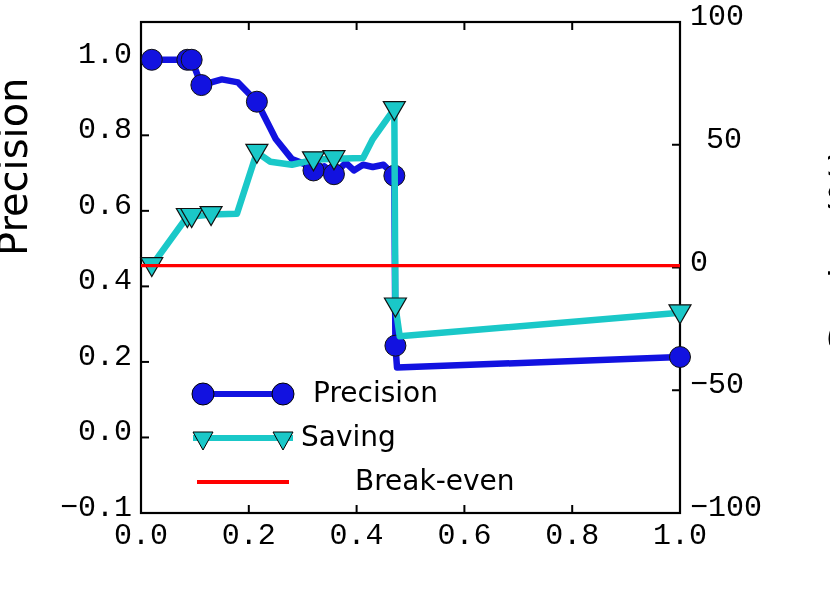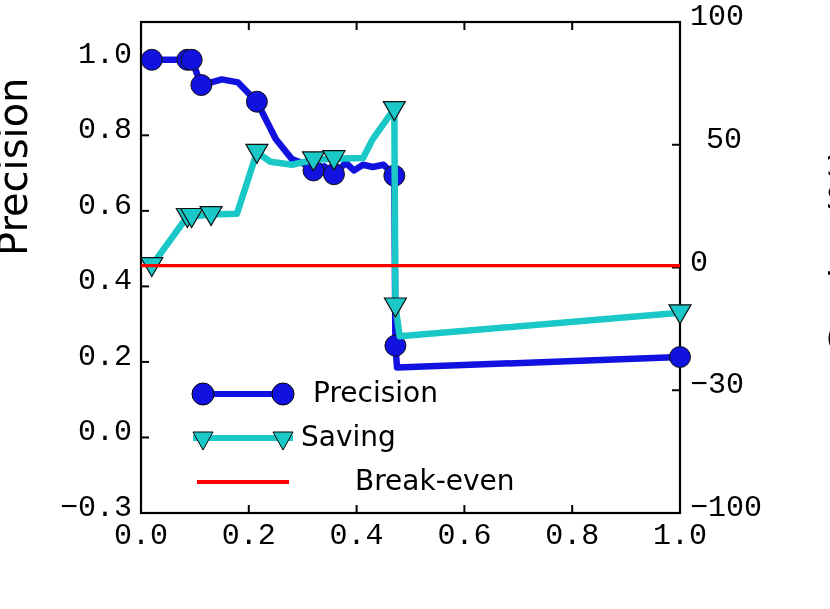--- a/index.html
+++ b/index.html
@@ -92,29 +92,29 @@
   <div class="axis-title ylab-left">Precision</div>
   <div class="axis-title ylab-right">Saving(%)</div>
 
   <div id="tick-labels">
       <div class="tick-label" style="left: 111px; top: 519px; width: 60px; text-align: center;">0.0</div>
       <div class="tick-label" style="left: 218.8px; top: 519px; width: 60px; text-align: center;">0.2</div>
       <div class="tick-label" style="left: 326.6px; top: 519px; width: 60px; text-align: center;">0.4</div>
       <div class="tick-label" style="left: 434.4px; top: 519px; width: 60px; text-align: center;">0.6</div>
       <div class="tick-label" style="left: 542.2px; top: 519px; width: 60px; text-align: center;">0.8</div>
       <div class="tick-label" style="left: 650px; top: 519px; width: 60px; text-align: center;">1.0</div>
-      <div class="tick-label" style="left: 36px; width: 96px; text-align: right; top: 491px;">−0.3</div>
+      <div class="tick-label" style="left: 36px; width: 96px; text-align: right; top: 491px;">−0.1</div>
       <div class="tick-label" style="left: 36px; width: 96px; text-align: right; top: 415.462px;">0.0</div>
       <div class="tick-label" style="left: 36px; width: 96px; text-align: right; top: 339.923px;">0.2</div>
       <div class="tick-label" style="left: 36px; width: 96px; text-align: right; top: 264.385px;">0.4</div>
       <div class="tick-label" style="left: 36px; width: 96px; text-align: right; top: 188.846px;">0.6</div>
       <div class="tick-label" style="left: 36px; width: 96px; text-align: right; top: 113.308px;">0.8</div>
       <div class="tick-label" style="left: 36px; width: 96px; text-align: right; top: 37.7692px;">1.0</div>
       <div class="tick-label" style="left: 690px; text-align: right; top: 491px;">−100</div>
-      <div class="tick-label" style="left: 690px; text-align: left; top: 368.25px;">−30</div>
+      <div class="tick-label" style="left: 690px; text-align: left; top: 368.25px;">−50</div>
       <div class="tick-label" style="left: 690px; text-align: left; top: 245.5px;">0</div>
       <div class="tick-label" style="left: 690px; text-align: left; top: 122.75px; margin-left: 16px;">50</div>
       <div class="tick-label" style="left: 690px; text-align: left; top: 0px;">100</div>
     </div>
 
   <div id="legend-box" style="position:absolute;left:185px;top:372px;">
     <div style="position:relative;height:44px;">
       <svg width="116" height="44" style="position:absolute;left:0;top:0;">
         <line x1="8" y1="22" x2="108" y2="22" stroke="#1212e0" stroke-width="6"></line>
         <circle cx="18" cy="22" r="11" fill="#1212e0" stroke="#000" stroke-width="1"></circle>

